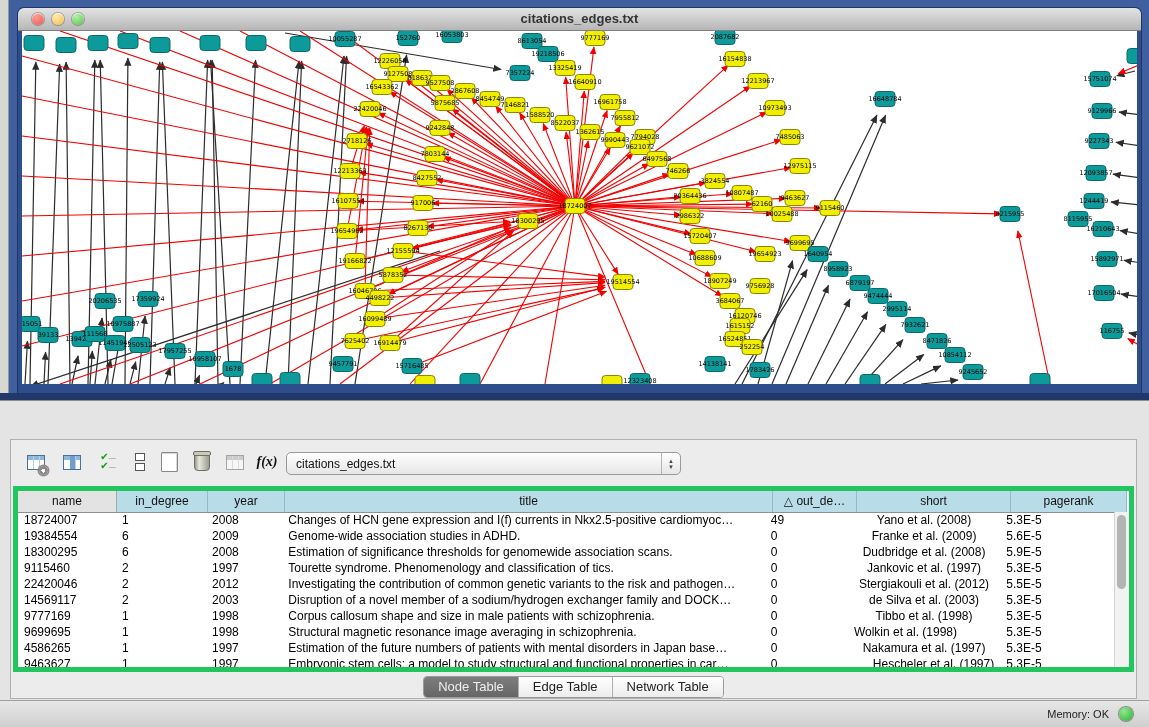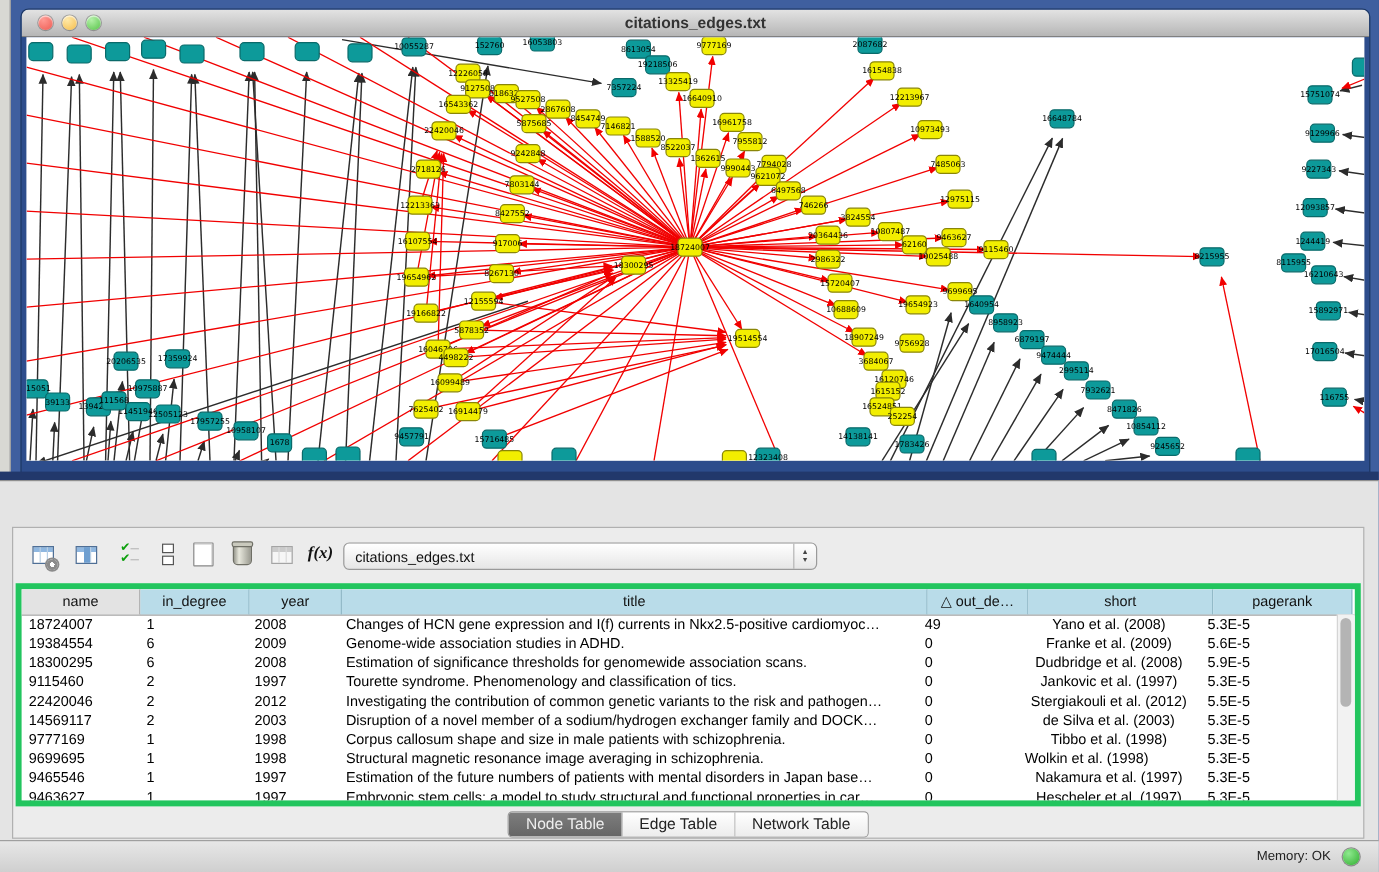--- a/index.html
+++ b/index.html
@@ -889,35 +889,35 @@
           <div class="trow">
             <div class="td" style="width: 99px;">9699695</div>
             <div class="td" style="width: 91px;">1</div>
             <div class="td" style="width: 77px;">1998</div>
             <div class="td" style="width: 488px;">Structural magnetic resonance image averaging in schizophrenia.</div>
             <div class="td" style="width: 84px;">0</div>
             <div class="td" style="width: 154px; text-align: left;">Wolkin et al. (1998)</div>
             <div class="td" style="width: 116px;">5.3E-5</div>
           </div>
           <div class="trow">
-            <div class="td" style="width: 99px;">9465546</div>
+            <div class="td" style="width: 99px;">4586265</div>
             <div class="td" style="width: 91px;">1</div>
             <div class="td" style="width: 77px;">1997</div>
             <div class="td" style="width: 488px;">Estimation of the future numbers of patients with mental disorders in Japan base…</div>
             <div class="td" style="width: 84px;">0</div>
             <div class="td" style="width: 154px; text-align: center;">Nakamura et al. (1997)</div>
             <div class="td" style="width: 116px;">5.3E-5</div>
           </div>
           <div class="trow">
             <div class="td" style="width: 99px;">9463627</div>
             <div class="td" style="width: 91px;">1</div>
             <div class="td" style="width: 77px;">1997</div>
             <div class="td" style="width: 488px;">Embryonic stem cells: a model to study structural and functional properties in car…</div>
             <div class="td" style="width: 84px;">0</div>
-            <div class="td" style="width: 154px; text-align: center;">Hescheler et al. (1997)</div>
+            <div class="td" style="width: 154px; text-align: right;">Hescheler et al. (1997)</div>
             <div class="td" style="width: 116px;">5.3E-5</div>
           </div>
         </div>
       <div class="vscroll">
         <div class="vthumb"></div>
       </div>
     </div>
     <div class="tabs">
       <div class="seg" id="tabs">
           <div class="tab sel">Node Table</div>

